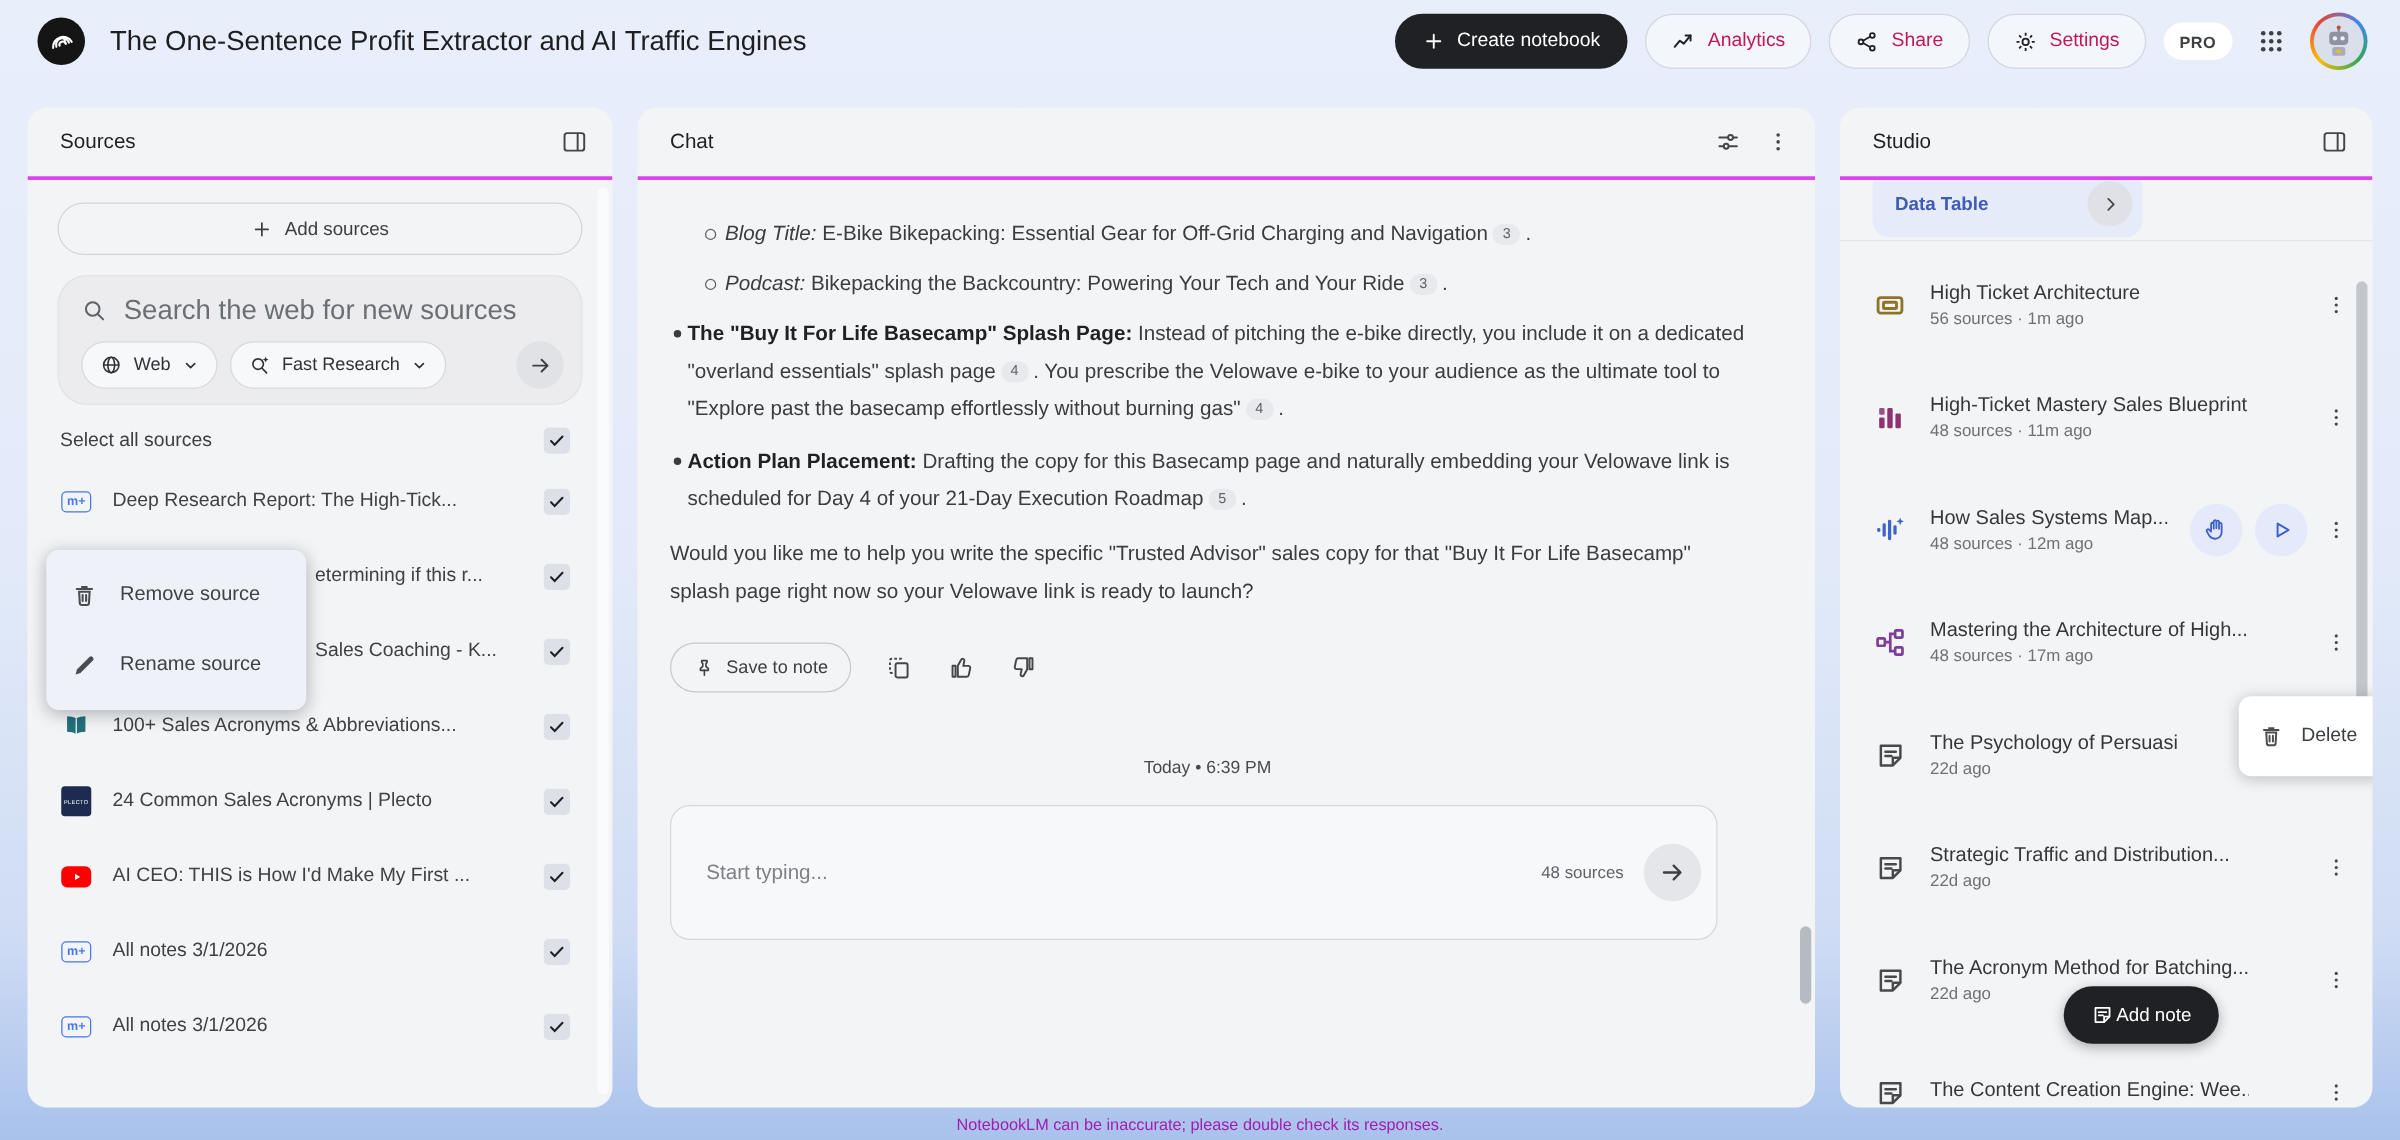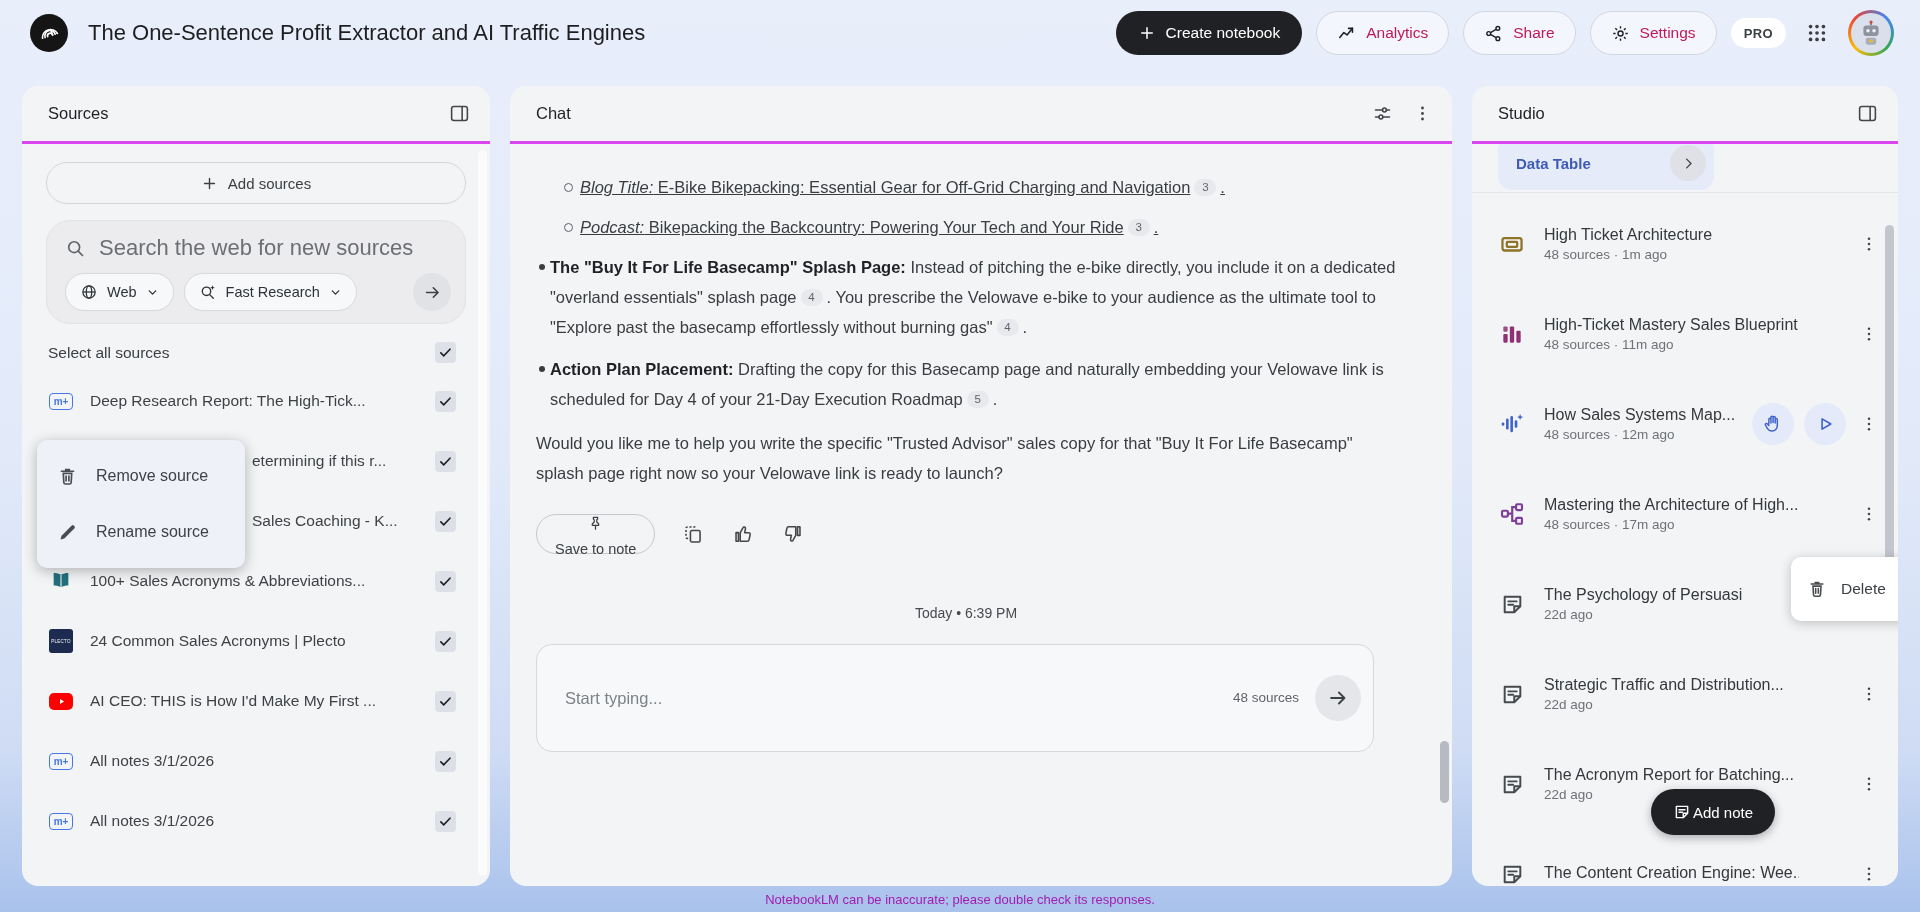--- a/index.html
+++ b/index.html
@@ -71,37 +71,37 @@
     background:#fbfbfc; border-radius:5px; }
 
   .ctx-menu { position:absolute; left:15px; top:354px; width:208px; background:#eef1f8;
     border-radius:10px; box-shadow:0 3px 14px rgba(0,0,0,.28); padding:8px 0; z-index:5;}
   .ctx-item { height:56px; display:flex; align-items:center; gap:18px; padding:0 20px;
     font-size:16px; color:#3f4245; cursor:pointer;}
 
   
   .chat { flex:1; }
   .chat-body { padding:28px 56px 0 26px; font-size:16.5px; line-height:30px; color:#3a3d40; }
-  ul.sub-list { list-style:none; padding-left:44px; margin-bottom:4px;text-decoration:underline; }
+  ul.sub-list { list-style:none; padding-left:44px; margin-bottom:4px; }
   ul.sub-list li { position:relative; margin-bottom:10px; }
   ul.sub-list li::before { content:""; position:absolute; left:-16px; top:11px; width:7px; height:7px;
     border:1.7px solid #5f6368; border-radius:50%; }
   ul.main-list { list-style:none; padding-left:14px; }
   ul.main-list li { position:relative; margin-bottom:12px; }
   ul.main-list li::before { content:""; position:absolute; left:-11px; top:12px; width:6px; height:6px;
     background:#3a3d40; border-radius:50%; }
   .il { font-style:italic; }
   .bl { font-weight:bold; color:#1f2124; }
   .cite { display:inline-flex; align-items:center; justify-content:center; min-width:22px; height:17px;
     padding:0 6px; border-radius:9px; background:#e8e9ed; color:#5f6368; font-size:11.5px;
     margin:0 4px; position:relative; top:-2px; cursor:pointer;}
   .closing { margin-top:14px; }
   .actions-row { margin-top:26px; display:flex; align-items:center; gap:28px; color:#444746; }
   .save-note { height:40px; border-radius:20px; border:1px solid #c6c9ce; background:transparent;
-    display:inline-flex; align-items:center; gap:9px; padding:0 18px; font-size:14.5px; color:#3c4043; cursor:pointer;flex-direction:column;}
+    display:inline-flex; align-items:center; gap:9px; padding:0 18px; font-size:14.5px; color:#3c4043; cursor:pointer;}
   .timestamp { margin-top:44px; text-align:center; font-size:14px; color:#474a4d; }
   .input-box { margin:16px 22px 0 0; height:108px; border:1px solid #d6d8dc; border-radius:16px;
     background:#f7f8fa; display:flex; align-items:center; padding:0 12px 0 28px; }
   .input-box input { flex:1; border:none; background:transparent; outline:none; font-size:16.5px;
     color:#3c4043; font-family:inherit; }
   .input-box input::placeholder { color:#7d8287; }
   .src-count { font-size:13.5px; color:#5f6368; margin-right:16px; white-space:nowrap; }
   .send-circle { width:46px; height:46px; border-radius:50%; background:#e4e6ea; border:none;
     display:flex; align-items:center; justify-content:center; color:#3c4043; cursor:pointer;}
   .chat-scroll-thumb { position:absolute; right:3px; top:655px; width:9px; height:62px;
@@ -536,21 +536,21 @@
 
       <div class="studio-row">
         <span class="st-icon gold">
           <svg width="26" height="26" viewBox="0 0 24 24" fill="none" stroke="currentColor" stroke-width="2.1">
             <rect x="3.2" y="6.5" width="17.6" height="11.5" rx="2"></rect>
               <rect x="7.2" y="10" width="9.6" height="4.6" rx="0.8"></rect>
           </svg>
         </span>
         <div class="st-text">
           <div class="st-title">High Ticket Architecture</div>
-          <div class="st-meta">48 sources · 1m ago</div>
+          <div class="st-meta">56 sources · 1m ago</div>
         </div>
         <button class="kebab">
           <svg width="18" height="18" viewBox="0 0 24 24" fill="currentColor">
               <circle cx="12" cy="5" r="1.7"></circle>
               <circle cx="12" cy="12" r="1.7"></circle>
               <circle cx="12" cy="19" r="1.7"></circle>
             </svg>
         </button>
       </div>
 
@@ -681,21 +681,21 @@
 
       <div class="studio-row">
         <span class="st-icon notegray">
           <svg width="25" height="25" viewBox="0 0 24 24" fill="none" stroke="currentColor" stroke-width="1.9" stroke-linejoin="round">
             <path d="M4.5 4.5h15v9.2L13.7 19.5H4.5z"></path>
               <path d="M13.7 19.5v-5.8h5.8"></path>
               <path d="M8 9h8M8 12.3h4.6" stroke-linecap="round"></path>
           </svg>
         </span>
         <div class="st-text">
-          <div class="st-title">The Acronym Report for Batching...</div>
+          <div class="st-title">The Acronym Method for Batching...</div>
           <div class="st-meta">22d ago</div>
         </div>
         <button class="kebab">
           <svg width="18" height="18" viewBox="0 0 24 24" fill="currentColor">
               <circle cx="12" cy="5" r="1.7"></circle>
               <circle cx="12" cy="12" r="1.7"></circle>
               <circle cx="12" cy="19" r="1.7"></circle>
             </svg>
         </button>
       </div>

